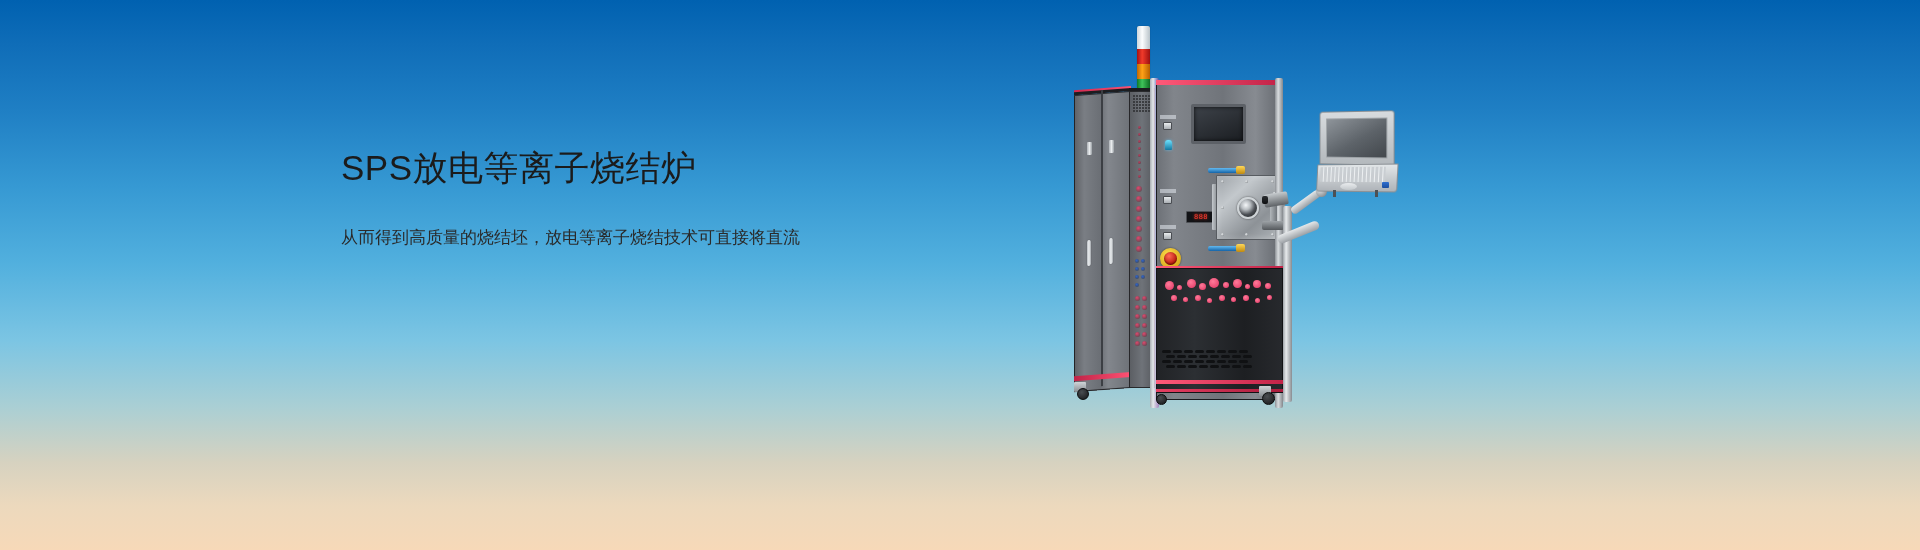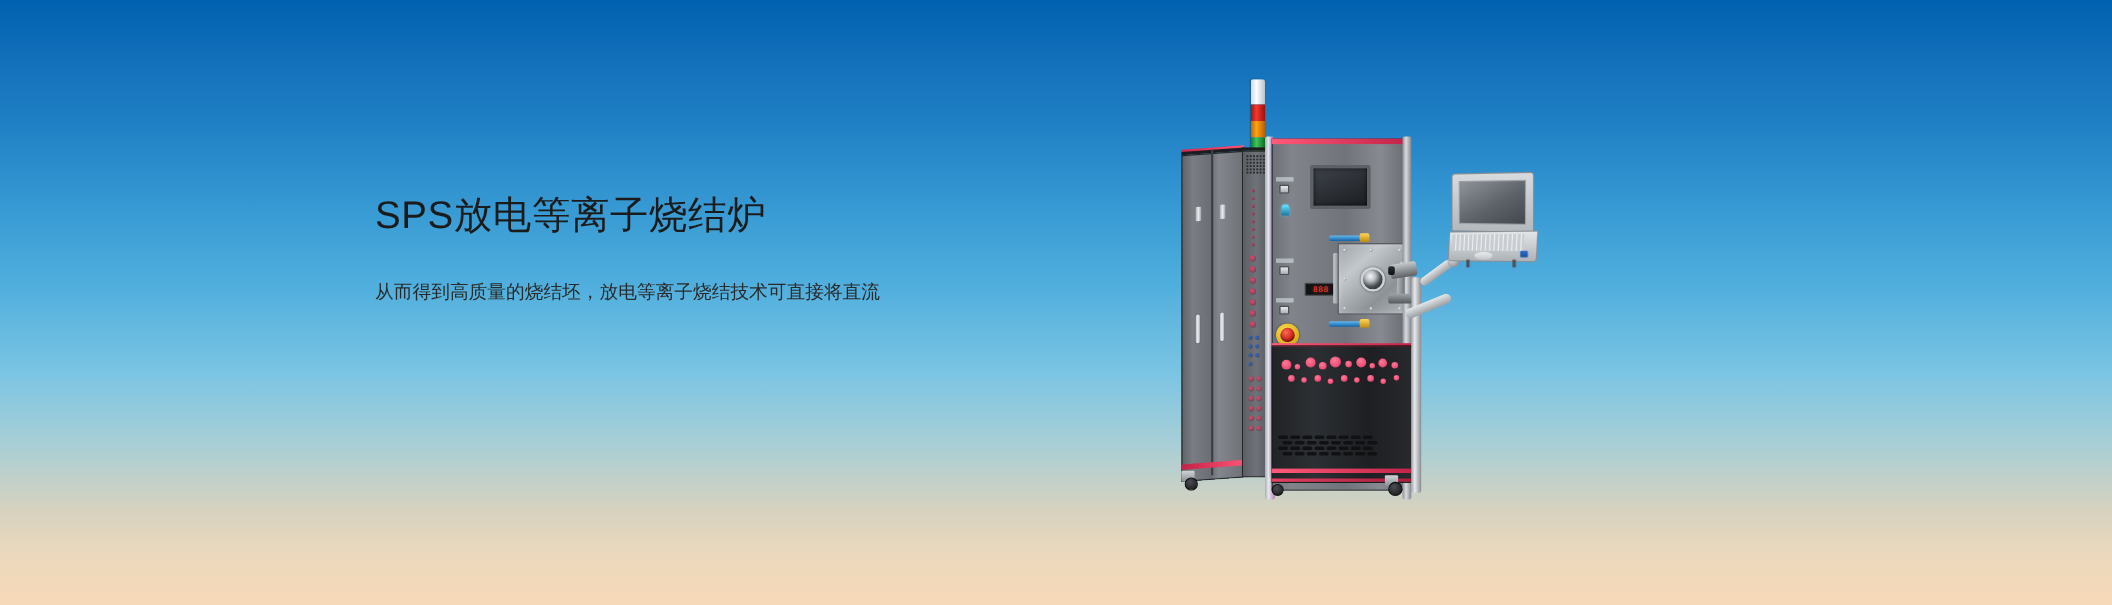--- a/index.html
+++ b/index.html
@@ -20,27 +20,27 @@
       #aacfd4 74%,
       #d6d2c0 84%,
       #ecd9bd 92%,
       #f7d9b8 100%);
   }
 
   
   #copy { position:absolute; left:341px; top:146px; width:560px; }
   #headline {
     font-size:35px; line-height:1.25; color:#1b1b1b;
-    font-weight:400; letter-spacing:0.5px; white-space:nowrap;margin-top:28px;
+    font-weight:400; letter-spacing:0.5px; white-space:nowrap;
   }
   #bodytext { margin-top:30px; font-size:17px; line-height:2.1; color:#2a2a2a; }
   #bodytext div { white-space:nowrap; }
 
   
-  #machine { position:absolute; left:1030px; top:0; width:330px; height:504px;margin-top:46px; }
+  #machine { position:absolute; left:1030px; top:0; width:330px; height:504px; }
   .mach { position:absolute; }
 
   
   #tower-light { left:107px; top:26px; width:13px; height:78px;
     border-radius:2px; overflow:hidden;
     box-shadow:0 0 1px rgba(0,0,0,.45); }
   #tower-light i { display:block; width:100%; }
   .tl-white { height:30%; background:linear-gradient(to right,#cfd6db,#fbfdfe 40%,#b9c3c9); }
   .tl-red   { height:19%; background:linear-gradient(to right,#a51212,#f03a2a 40%,#9d1010); }
   .tl-amber { height:19%; background:linear-gradient(to right,#c06500,#ffa217 40%,#b75f00); }

